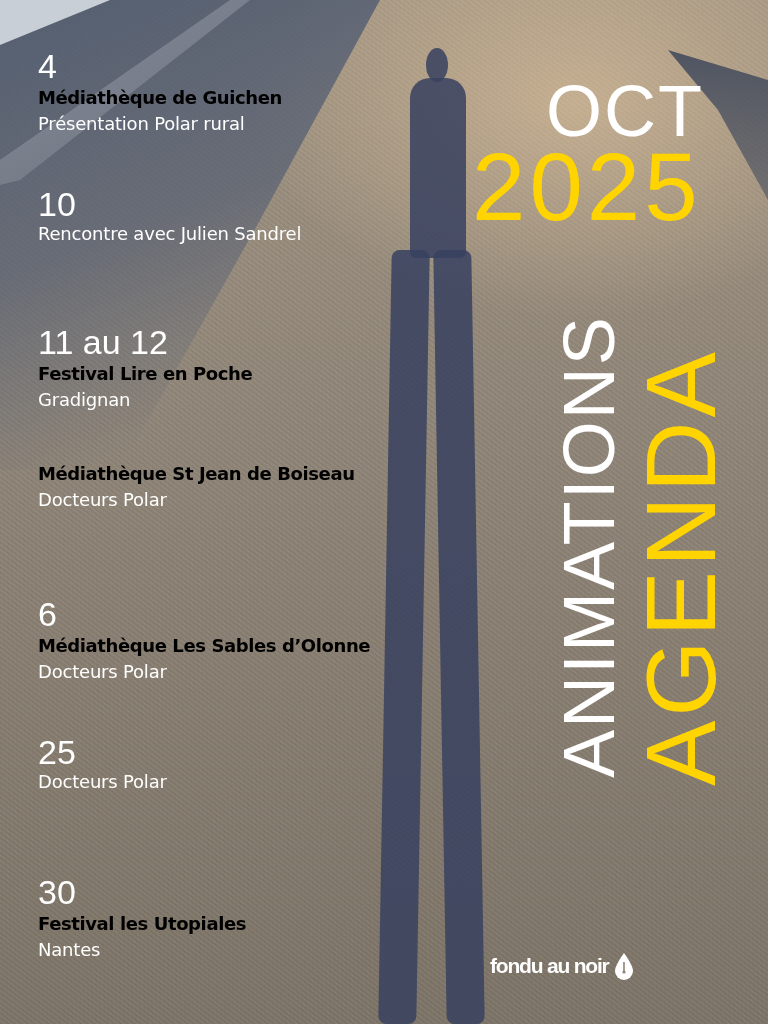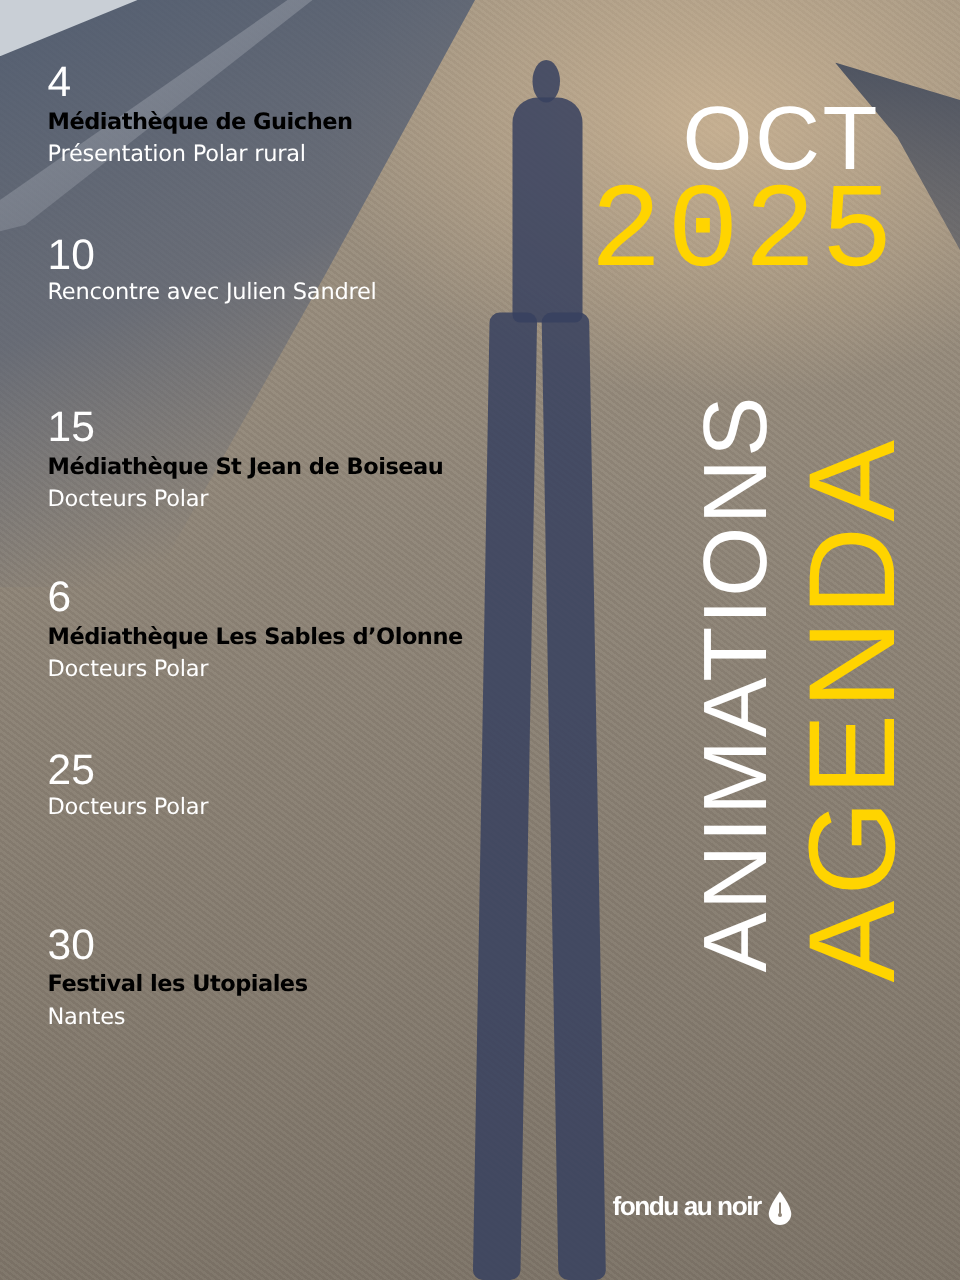--- a/index.html
+++ b/index.html
@@ -67,21 +67,21 @@
     letter-spacing: -0.2px; color: #ffffff;
   }
   .title-oct {
     position: absolute; left: 540px; top: 78px; width: 170px;
     font-family: "Liberation Sans", sans-serif;
     font-size: 72px; font-weight: 400; line-height: 66px;
     color: #ffffff; letter-spacing: 2px; text-align: center;
   }
   .title-year {
     position: absolute; left: 472px; top: 142px;
-    font-family: Liberation Mono, monospace;
+    font-family: Liberation Sans, sans-serif;
     font-size: 96px; font-weight: 400; line-height: 90px;
     color: #ffd400; letter-spacing: 4px;
   }
   .vertical {
     position: absolute;
     transform-origin: left top;
     transform: rotate(-90deg);
     white-space: nowrap;
     font-family: "Liberation Sans", sans-serif;
     font-weight: 400;
@@ -126,21 +126,25 @@
   <div class="event" style="height:138px;">
     <div class="event-date">4</div>
     <div class="event-venue">Médiathèque de Guichen</div>
     <div class="event-desc">Présentation Polar rural</div>
   </div>
   <div class="event" style="height:138px;">
     <div class="event-date">10</div>
     <div class="event-desc">Rencontre avec Julien Sandrel</div>
   </div>
   <div class="event" style="height:136px;">
-    <div class="event-date">15</div>
+    <div class="event-date">11 au 12</div>
+    <div class="event-venue">Festival Lire en Poche</div>
+    <div class="event-desc">Gradignan</div>
+  </div>
+  <div class="event" style="height:136px;">
     <div class="event-venue">Médiathèque St Jean de Boiseau</div>
     <div class="event-desc">Docteurs Polar</div>
   </div>
   <div class="event" style="height:138px;">
     <div class="event-date">6</div>
     <div class="event-venue">Médiathèque Les Sables d’Olonne</div>
     <div class="event-desc">Docteurs Polar</div>
   </div>
   <div class="event" style="height:140px;">
     <div class="event-date">25</div>

